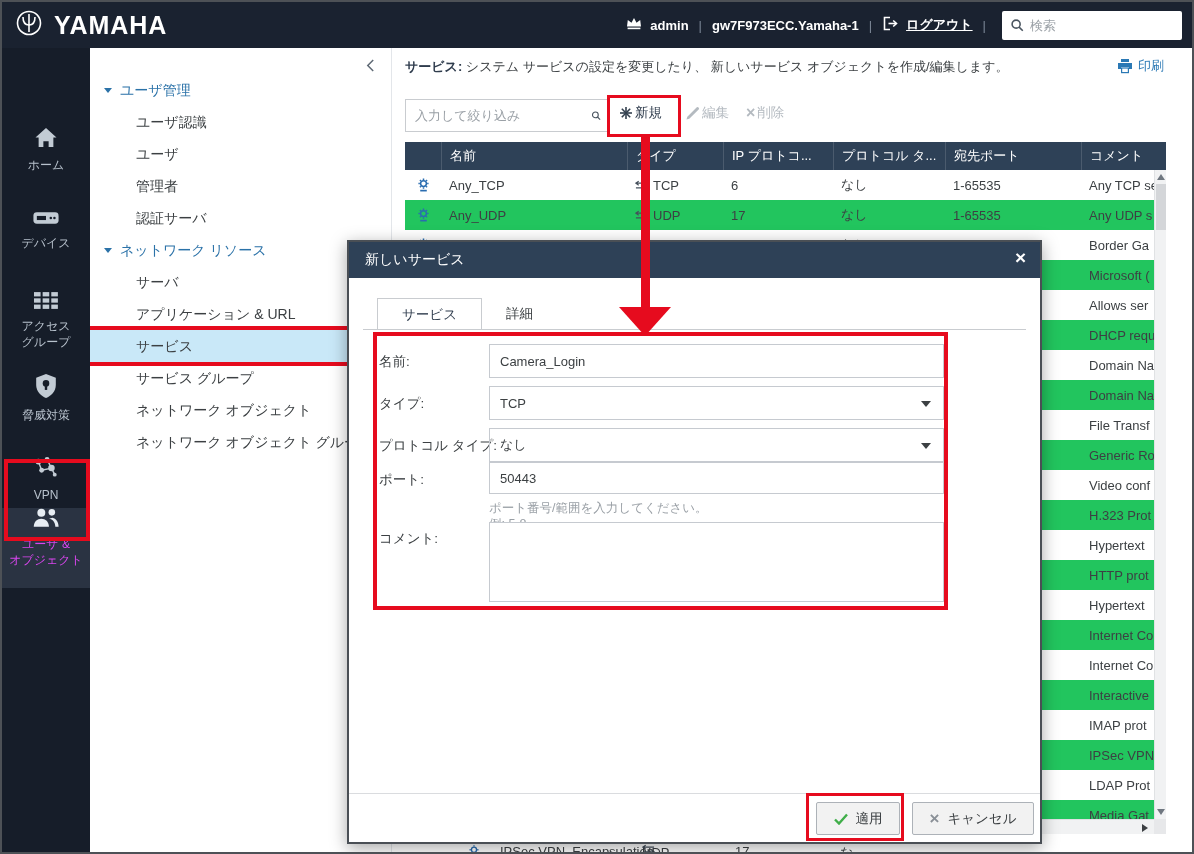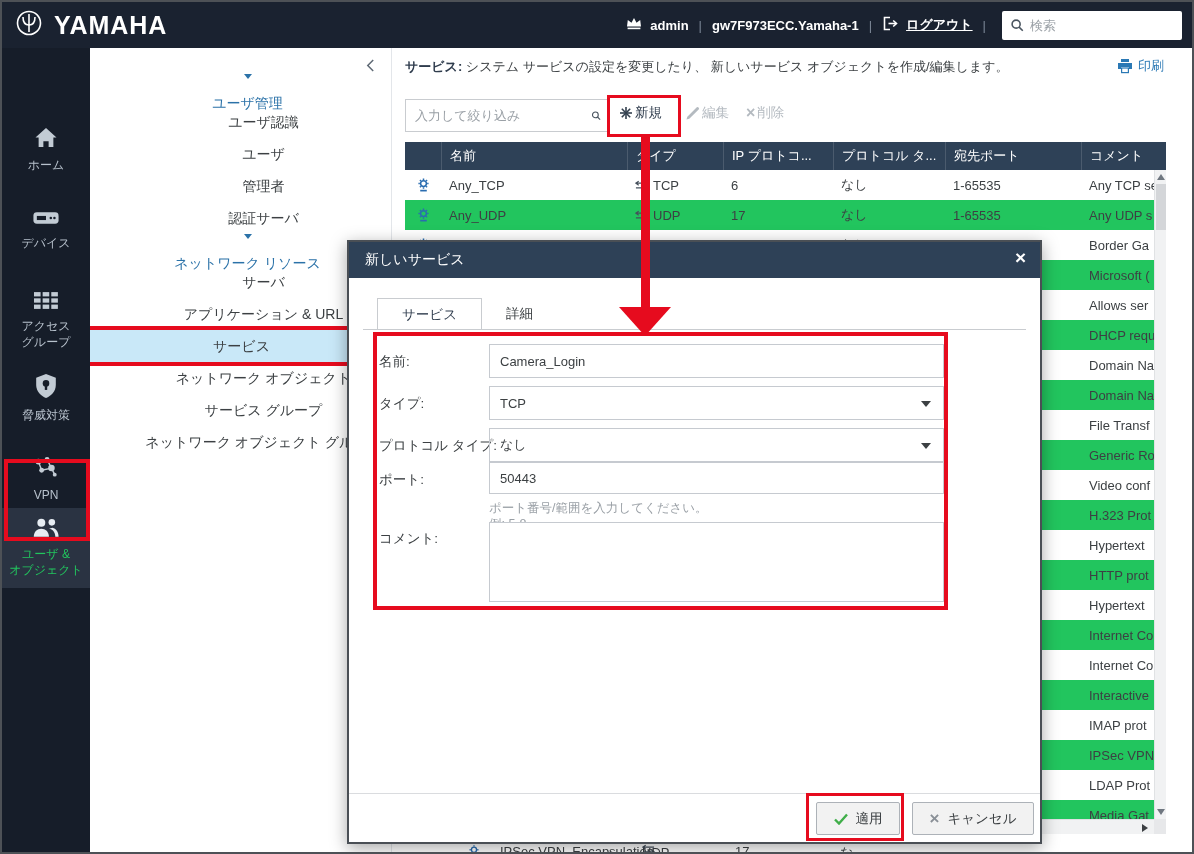--- a/index.html
+++ b/index.html
@@ -24,30 +24,30 @@
   .searchbox input { border:0; outline:none; width:140px; margin-left:6px;
                      font-size:13px; color:#333; background:transparent; }
   .searchbox input::placeholder { color:#9aa0a6; }
 
   
   .sidebar { position:absolute; left:0; top:46px; width:88px; bottom:0;
              background:#161d29; z-index:4; }
   .side-item { position:absolute; left:0; width:88px; display:flex; flex-direction:column;
                align-items:center; gap:6px; color:#b7c1cc; font-size:12px; cursor:pointer; }
   .side-item .lbl { line-height:16px; text-align:center; }
-  .side-item.selected { background:#2a3342; color:#22c55e; padding-top:10px; }
+  .side-item.selected { background:#2a3342; color:#d946ef; }
   .si-1 { top:80px; }  .si-2 { top:162px; } .si-3 { top:244px; } .si-4 { top:326px; }
   .si-5 { top:408px; } .si-6 { top:460px; height:80px; } .si-7 { top:552px; }
 
   
   .navpanel { position:absolute; left:88px; top:46px; width:302px; bottom:0;
               background:#fff; border-right:1px solid #e3e6ea; z-index:2; }
   .collapse-btn { position:absolute; right:16px; top:10px; cursor:pointer; }
   .tree { padding-top:26px; font-size:14px; }
-  .tree-row { height:32px; line-height:32px; display:flex; align-items:center; cursor:pointer;flex-direction:column; }
+  .tree-row { height:32px; line-height:32px; display:flex; align-items:center; cursor:pointer; }
   .tree-header { color:#2b72a8; padding-left:14px; gap:8px; }
   .tri-down { width:0; height:0; border-left:4px solid transparent; border-right:4px solid transparent;
               border-top:5px solid #2b72a8; display:inline-block; }
   .tree-item { color:#3c4043; padding-left:46px; }
   .tree-item.selected { background:#c9e8f8; margin-right:44px;
                         outline:4px solid #e60b1e; }
 
   
   .desc-row { position:absolute; left:403px; top:56px; width:700px; font-size:13px;
               color:#3c4043; z-index:2; }
@@ -286,22 +286,22 @@
       <div class="tree-row tree-item">ユーザ</div>
       <div class="tree-row tree-item">管理者</div>
       <div class="tree-row tree-item">認証サーバ</div>
       <div class="tree-row tree-header">
         <span class="tri-down"></span>
         <span>ネットワーク リソース</span>
       </div>
       <div class="tree-row tree-item">サーバ</div>
       <div class="tree-row tree-item">アプリケーション &amp; URL</div>
       <div class="tree-row tree-item selected">サービス</div>
+      <div class="tree-row tree-item">サービス グループ</div>
       <div class="tree-row tree-item">ネットワーク オブジェクト</div>
-      <div class="tree-row tree-item">サービス グループ</div>
       <div class="tree-row tree-item">ネットワーク オブジェクト グループ</div>
     </div>
   </aside>
 
   <div class="desc-row">
     <b>サービス:</b><span> システム サービスの設定を変更したり、 新しいサービス オブジェクトを作成/編集します。</span>
   </div>
   <div class="print-link">
     <svg width="16" height="15" viewBox="0 0 16 15" fill="#2b79b5">
         <rect x="4" y="0" width="8" height="3"></rect>

